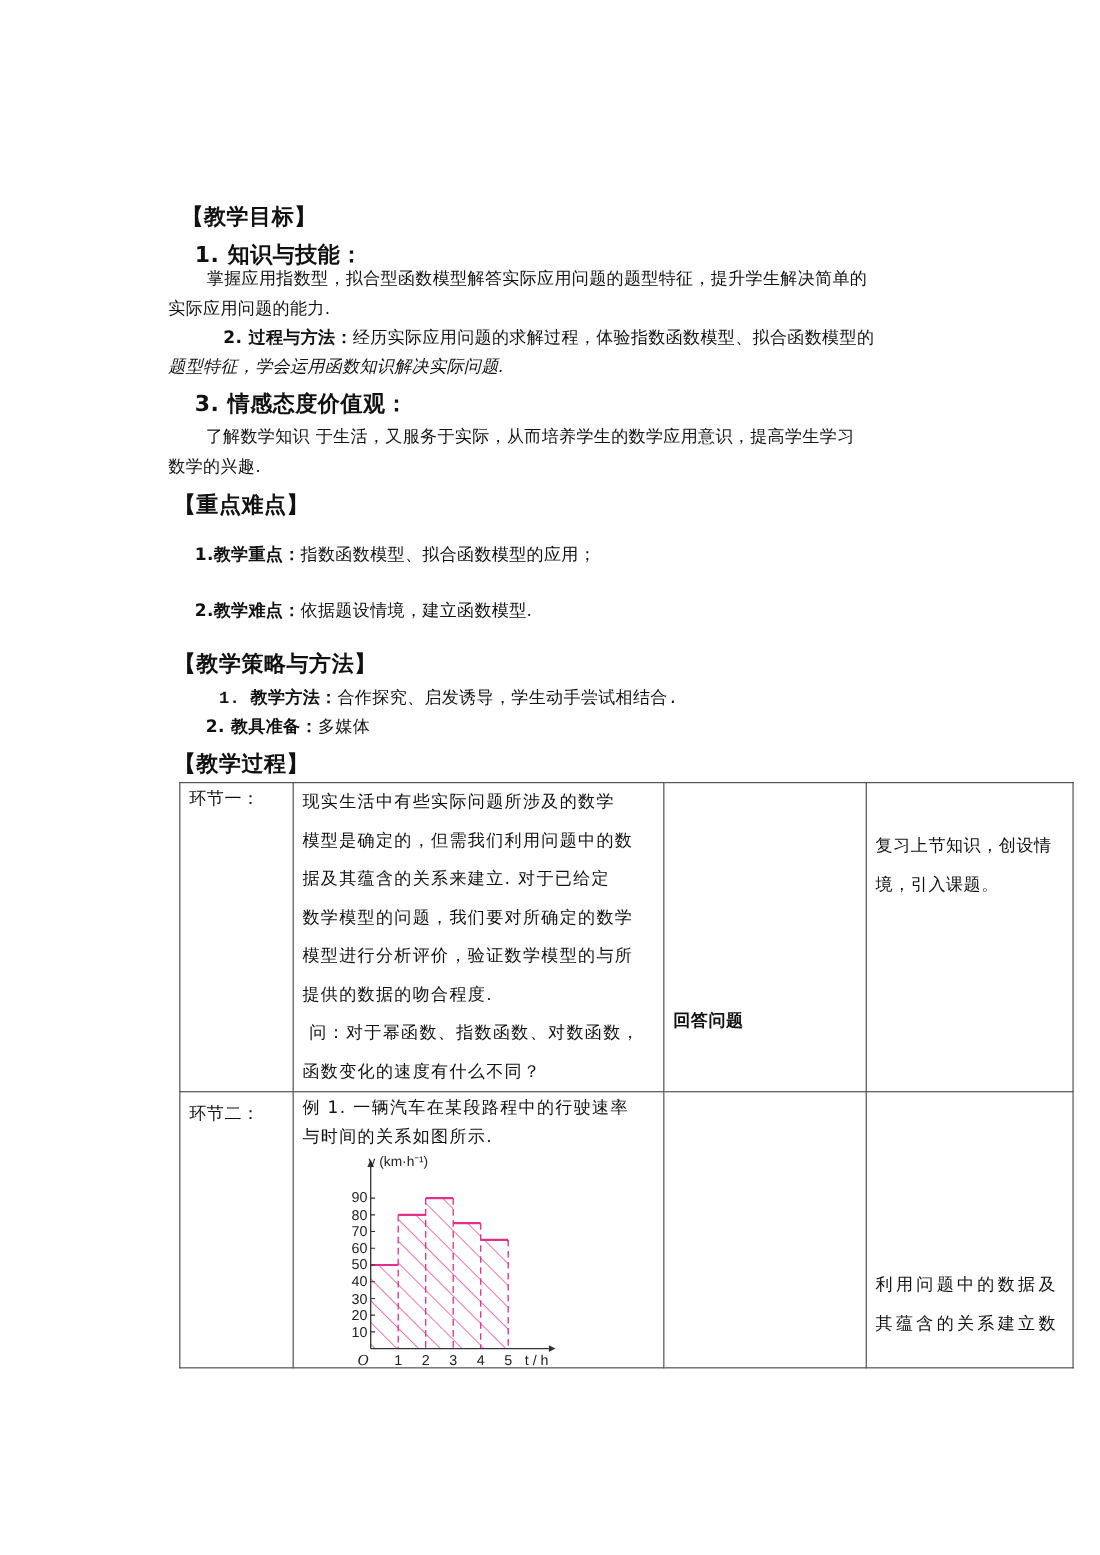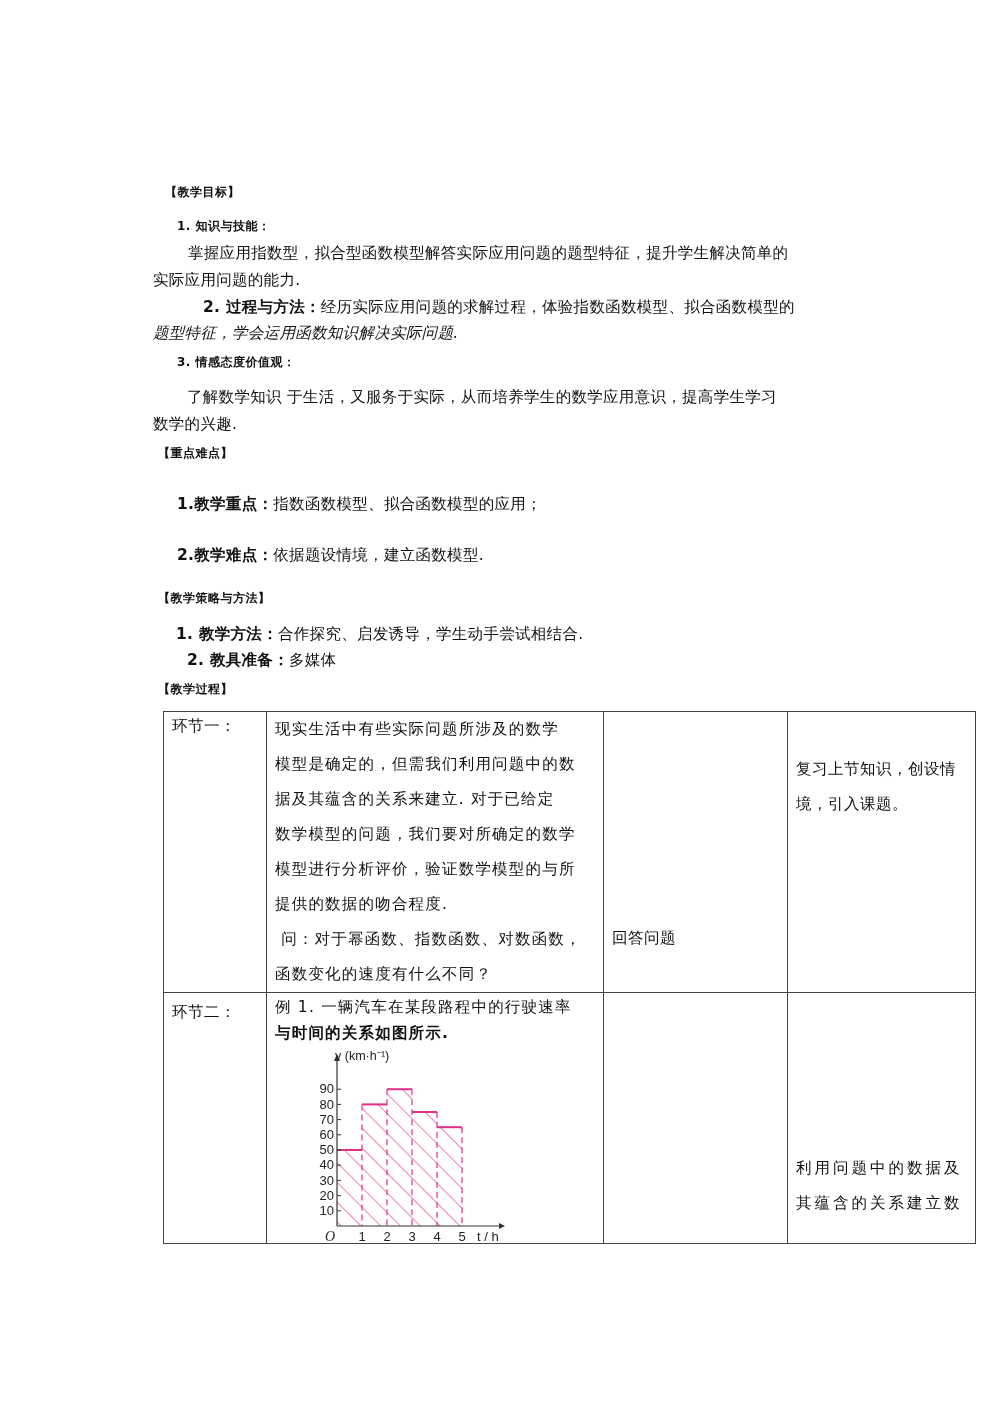--- a/index.html
+++ b/index.html
@@ -2,21 +2,21 @@
 <html><head>
   <meta charset="utf-8">
   <style>
     html, body { margin: 0; padding: 0; background: #ffffff; }
     body {
       width: 1000px; height: 1414px; position: relative; overflow: hidden;
       font-family: "DejaVu Sans", "Liberation Sans", sans-serif;
       color: #111;
     }
     .abs { position: absolute; white-space: nowrap; }
-    .h { font-weight: bold; font-size: 12px; letter-spacing: 0.5px; }
+    .h { font-weight: bold; font-size: 20px; letter-spacing: 0.5px; }
     .t { font-size: 15.5px; letter-spacing: 0.3px; }
     .b { font-weight: bold; margin-top: 21px; }
 
     table.proc {
       position: absolute; left: 163px; top: 711px;
       width: 812px; border-collapse: collapse; table-layout: fixed;
       font-size: 15.5px;
     }
     table.proc td {
       border: 1.5px solid #444; vertical-align: top; padding: 0 8px;
@@ -48,21 +48,21 @@
 
 <div class="abs h" style="left:158px; top:445px;">【重点难点】</div>
 <div class="abs t" style="left:177px; top:494px;">
   <span class="b">1.教学重点：</span><span>指数函数模型、拟合函数模型的应用；</span>
 </div>
 <div class="abs t" style="left:177px; top:545px;">
   <span class="b">2.教学难点：</span><span>依据题设情境，建立函数模型.</span>
 </div>
 
 <div class="abs h" style="left:158px; top:590px;">【教学策略与方法】</div>
-<div class="abs t" style="left:176px; top:624px;">
+<div class="abs t" style="left:199px; top:624px;font-family:Liberation Mono, monospace;">
   <span class="b">1. 教学方法：</span><span>合作探究、启发诱导，学生动手尝试相结合.</span>
 </div>
 <div class="abs t" style="left:187px; top:650px;">
   <span class="b">2. 教具准备：</span><span>多媒体</span>
 </div>
 
 <div class="abs h" style="left:158px; top:681px;">【教学过程】</div>
 
 <table class="proc">
   <colgroup>
@@ -81,38 +81,38 @@
       <p>现实生活中有些实际问题所涉及的数学</p>
       <p>模型是确定的，但需我们利用问题中的数</p>
       <p>据及其蕴含的关系来建立.  对于已给定</p>
       <p>数学模型的问题，我们要对所确定的数学</p>
       <p>模型进行分析评价，验证数学模型的与所</p>
       <p>提供的数据的吻合程度.</p>
       <p style="white-space:pre;"> 问：对于幂函数、指数函数、对数函数，</p>
       <p>函数变化的速度有什么不同？</p>
     </td>
     <td style="position:relative;">
-      <div class="plain" style="position:absolute; left:8px; top:216px;">回答问题</div>
+      <div class="plain" style="position:absolute; left:8px; top:206px;font-weight:bold;">回答问题</div>
     </td>
     <td>
       <div style="padding-top:40px;">
         <p class="cellp plain">复习上节知识，创设情</p>
         <p class="cellp plain">境，引入课题。</p>
       </div>
     </td>
   </tr>
 
   <tr style="height:250px;">
     <td style="padding-top:5px;">
       <div class="plain" style="line-height:28px;">环节二：</div>
     </td>
     <td>
       <div class="teacher" style="padding-top:1px;">
         <p style="line-height:26px;">例 1.  一辆汽车在某段路程中的行驶速率</p>
-        <p style="line-height:26px;font-weight:bold;">与时间的关系如图所示.</p>
+        <p style="line-height:26px;">与时间的关系如图所示.</p>
       </div>
       <div class="chart-wrap">
         <svg width="220" height="195" viewBox="0 0 220 195">
           <defs>
             <pattern id="hatch" patternUnits="userSpaceOnUse" width="14" height="14" patternTransform="rotate(-45 0 0)">
               <line x1="0" y1="0" x2="0" y2="14" stroke="#e0308a" stroke-width="1.2"></line>
             </pattern>
           </defs>
 
           <rect x="36" y="102" width="25" height="76" fill="url(#hatch)"></rect>

